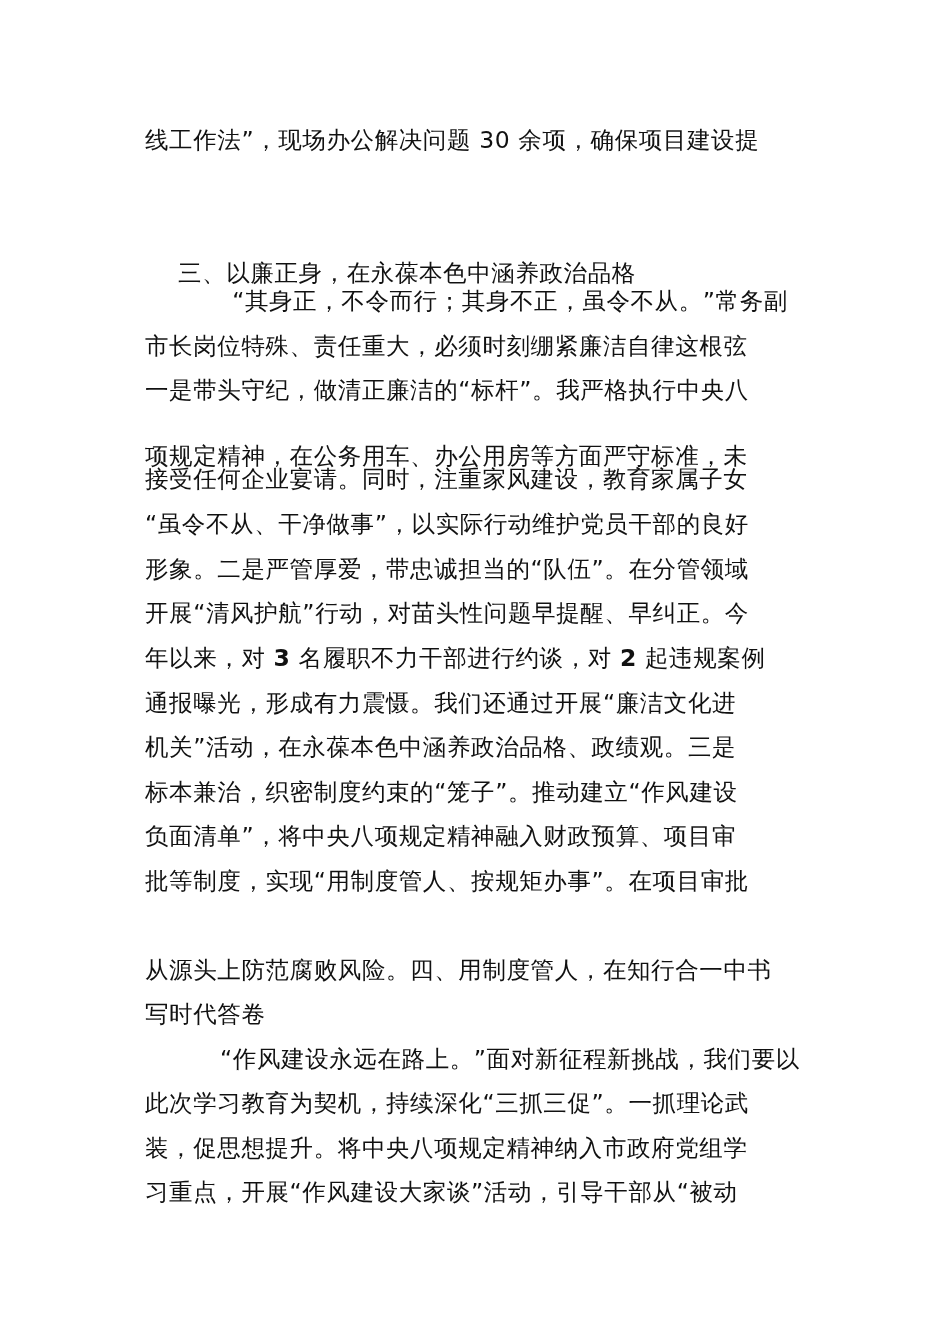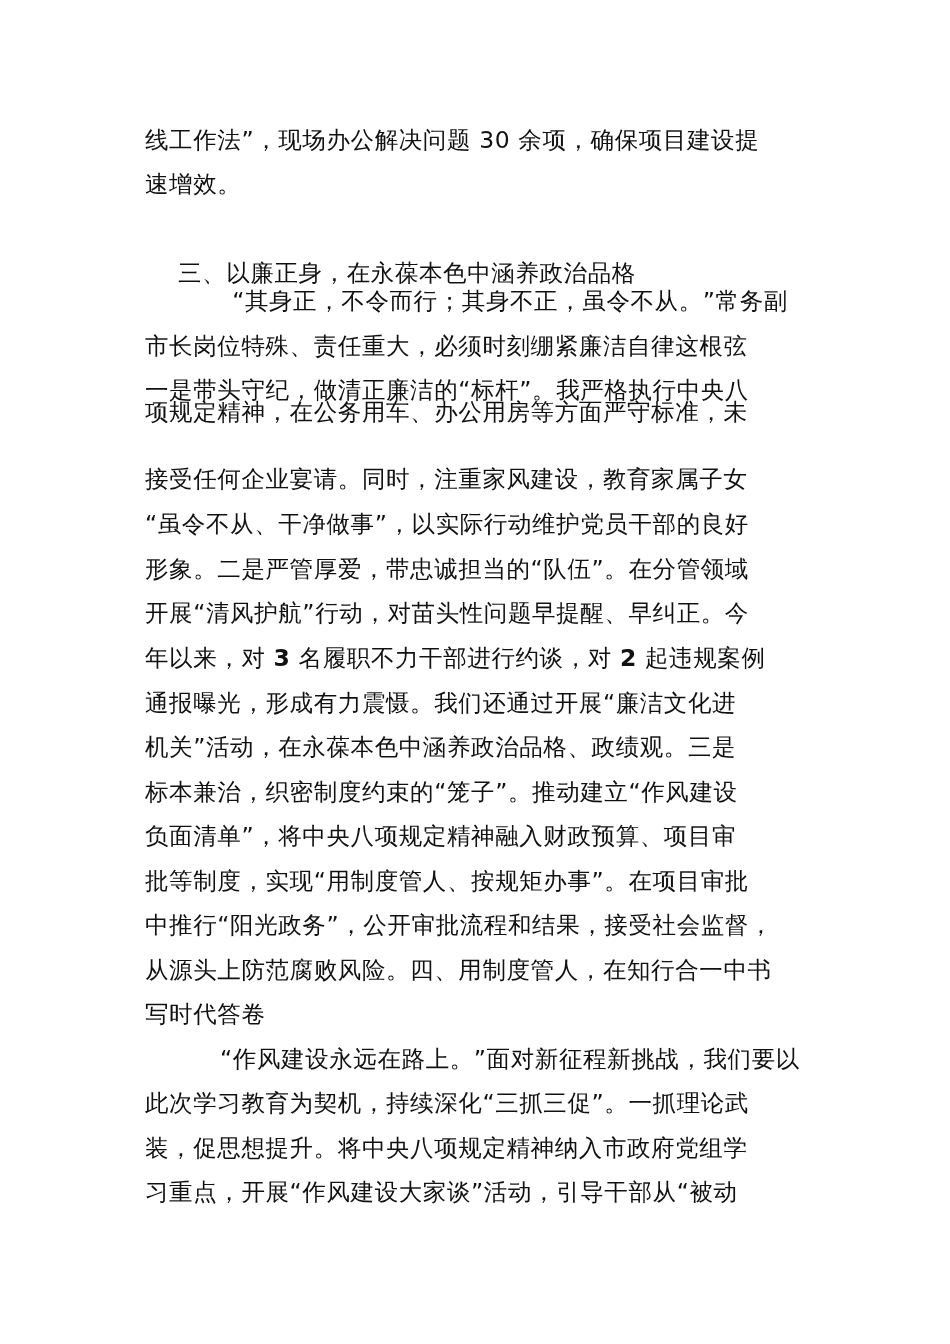--- a/index.html
+++ b/index.html
@@ -22,36 +22,34 @@
     }
     .line.indent { left: 178px; }
     .line.indent-q { left: 170px; text-align: center; }
     b { font-weight: bold; }
   </style>
 </head>
 <body>
 
 <div class="page">
   <div class="line" style="top:124px">线工作法”，现场办公解决问题 30 余项，确保项目建设提</div>
-  <div class="line" style="top:168px">速增效。</div>
   <div class="line indent" style="top:257px">三、以廉正身，在永葆本色中涵养政治品格</div>
   <div class="line indent-q" style="top:285px">“其身正，不令而行；其身不正，虽令不从。”常务副</div>
   <div class="line" style="top:330px">市长岗位特殊、责任重大，必须时刻绷紧廉洁自律这根弦</div>
   <div class="line" style="top:374px">一是带头守纪，做清正廉洁的“标杆”。我严格执行中央八</div>
-  <div class="line" style="top:396px">项规定精神，在公务用车、办公用房等方面严守标准，未</div>
+  <div class="line" style="top:440px">项规定精神，在公务用车、办公用房等方面严守标准，未</div>
   <div class="line" style="top:463px">接受任何企业宴请。同时，注重家风建设，教育家属子女</div>
   <div class="line" style="top:508px">“虽令不从、干净做事”，以实际行动维护党员干部的良好</div>
   <div class="line" style="top:553px">形象。二是严管厚爱，带忠诚担当的“队伍”。在分管领域</div>
   <div class="line" style="top:597px">开展“清风护航”行动，对苗头性问题早提醒、早纠正。今</div>
   <div class="line" style="top:642px"><span>年以来，对 </span><b>3</b><span> 名履职不力干部进行约谈，对 </span><b>2</b><span> 起违规案例</span></div>
   <div class="line" style="top:687px">通报曝光，形成有力震慑。我们还通过开展“廉洁文化进</div>
   <div class="line" style="top:731px">机关”活动，在永葆本色中涵养政治品格、政绩观。三是</div>
   <div class="line" style="top:776px">标本兼治，织密制度约束的“笼子”。推动建立“作风建设</div>
   <div class="line" style="top:820px">负面清单”，将中央八项规定精神融入财政预算、项目审</div>
   <div class="line" style="top:865px">批等制度，实现“用制度管人、按规矩办事”。在项目审批</div>
-  <div class="line" style="top:909px">中推行“阳光政务”，公开审批流程和结果，接受社会监督，</div>
   <div class="line" style="top:954px">从源头上防范腐败风险。四、用制度管人，在知行合一中书</div>
   <div class="line" style="top:998px">写时代答卷</div>
   <div class="line indent-q" style="top:1043px">“作风建设永远在路上。”面对新征程新挑战，我们要以</div>
   <div class="line" style="top:1087px">此次学习教育为契机，持续深化“三抓三促”。一抓理论武</div>
   <div class="line" style="top:1132px">装，促思想提升。将中央八项规定精神纳入市政府党组学</div>
   <div class="line" style="top:1176px">习重点，开展“作风建设大家谈”活动，引导干部从“被动</div>
 </div>
 
 </body></html>

